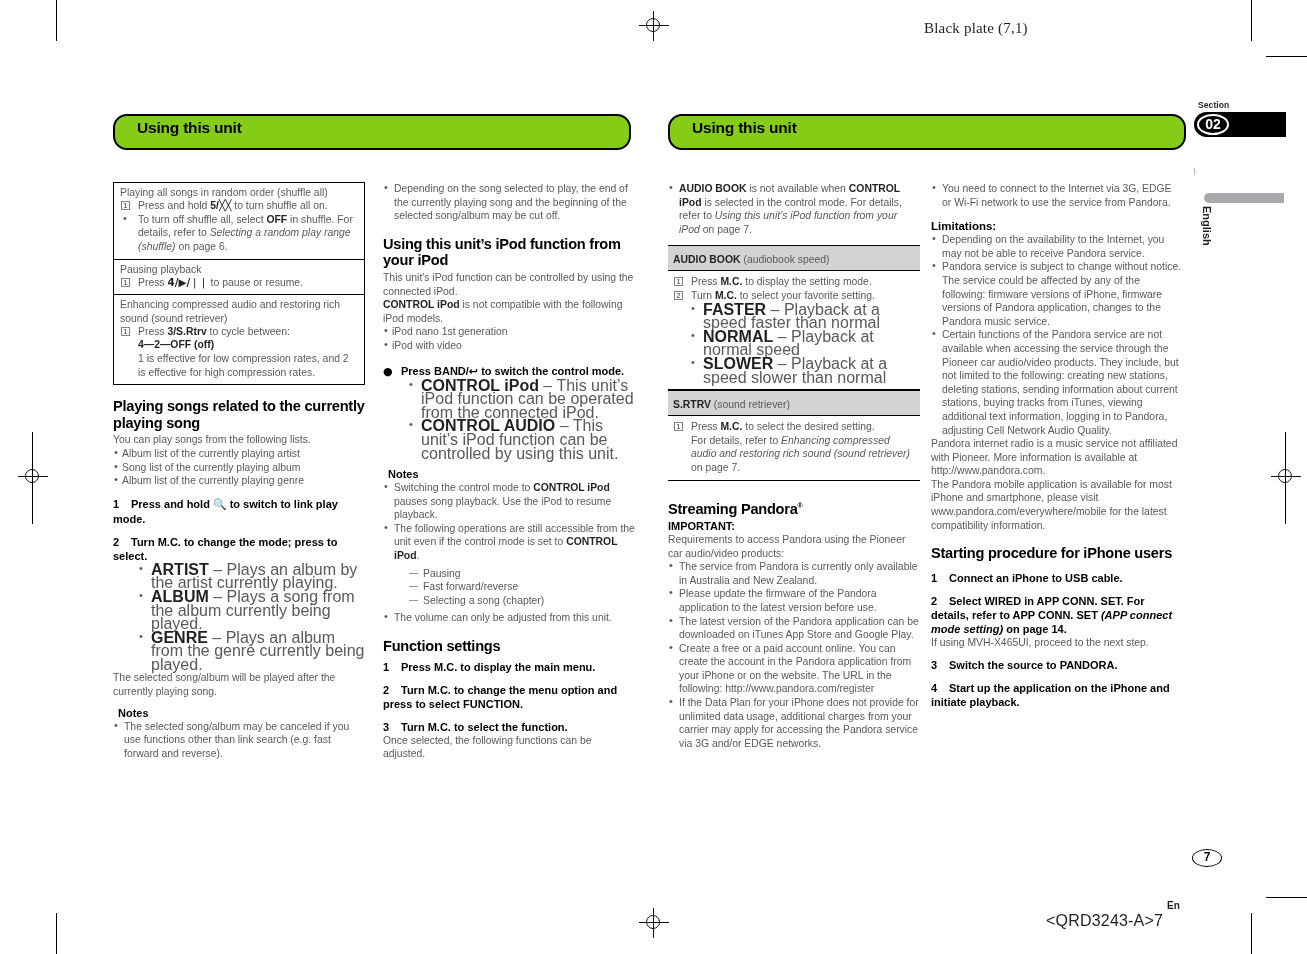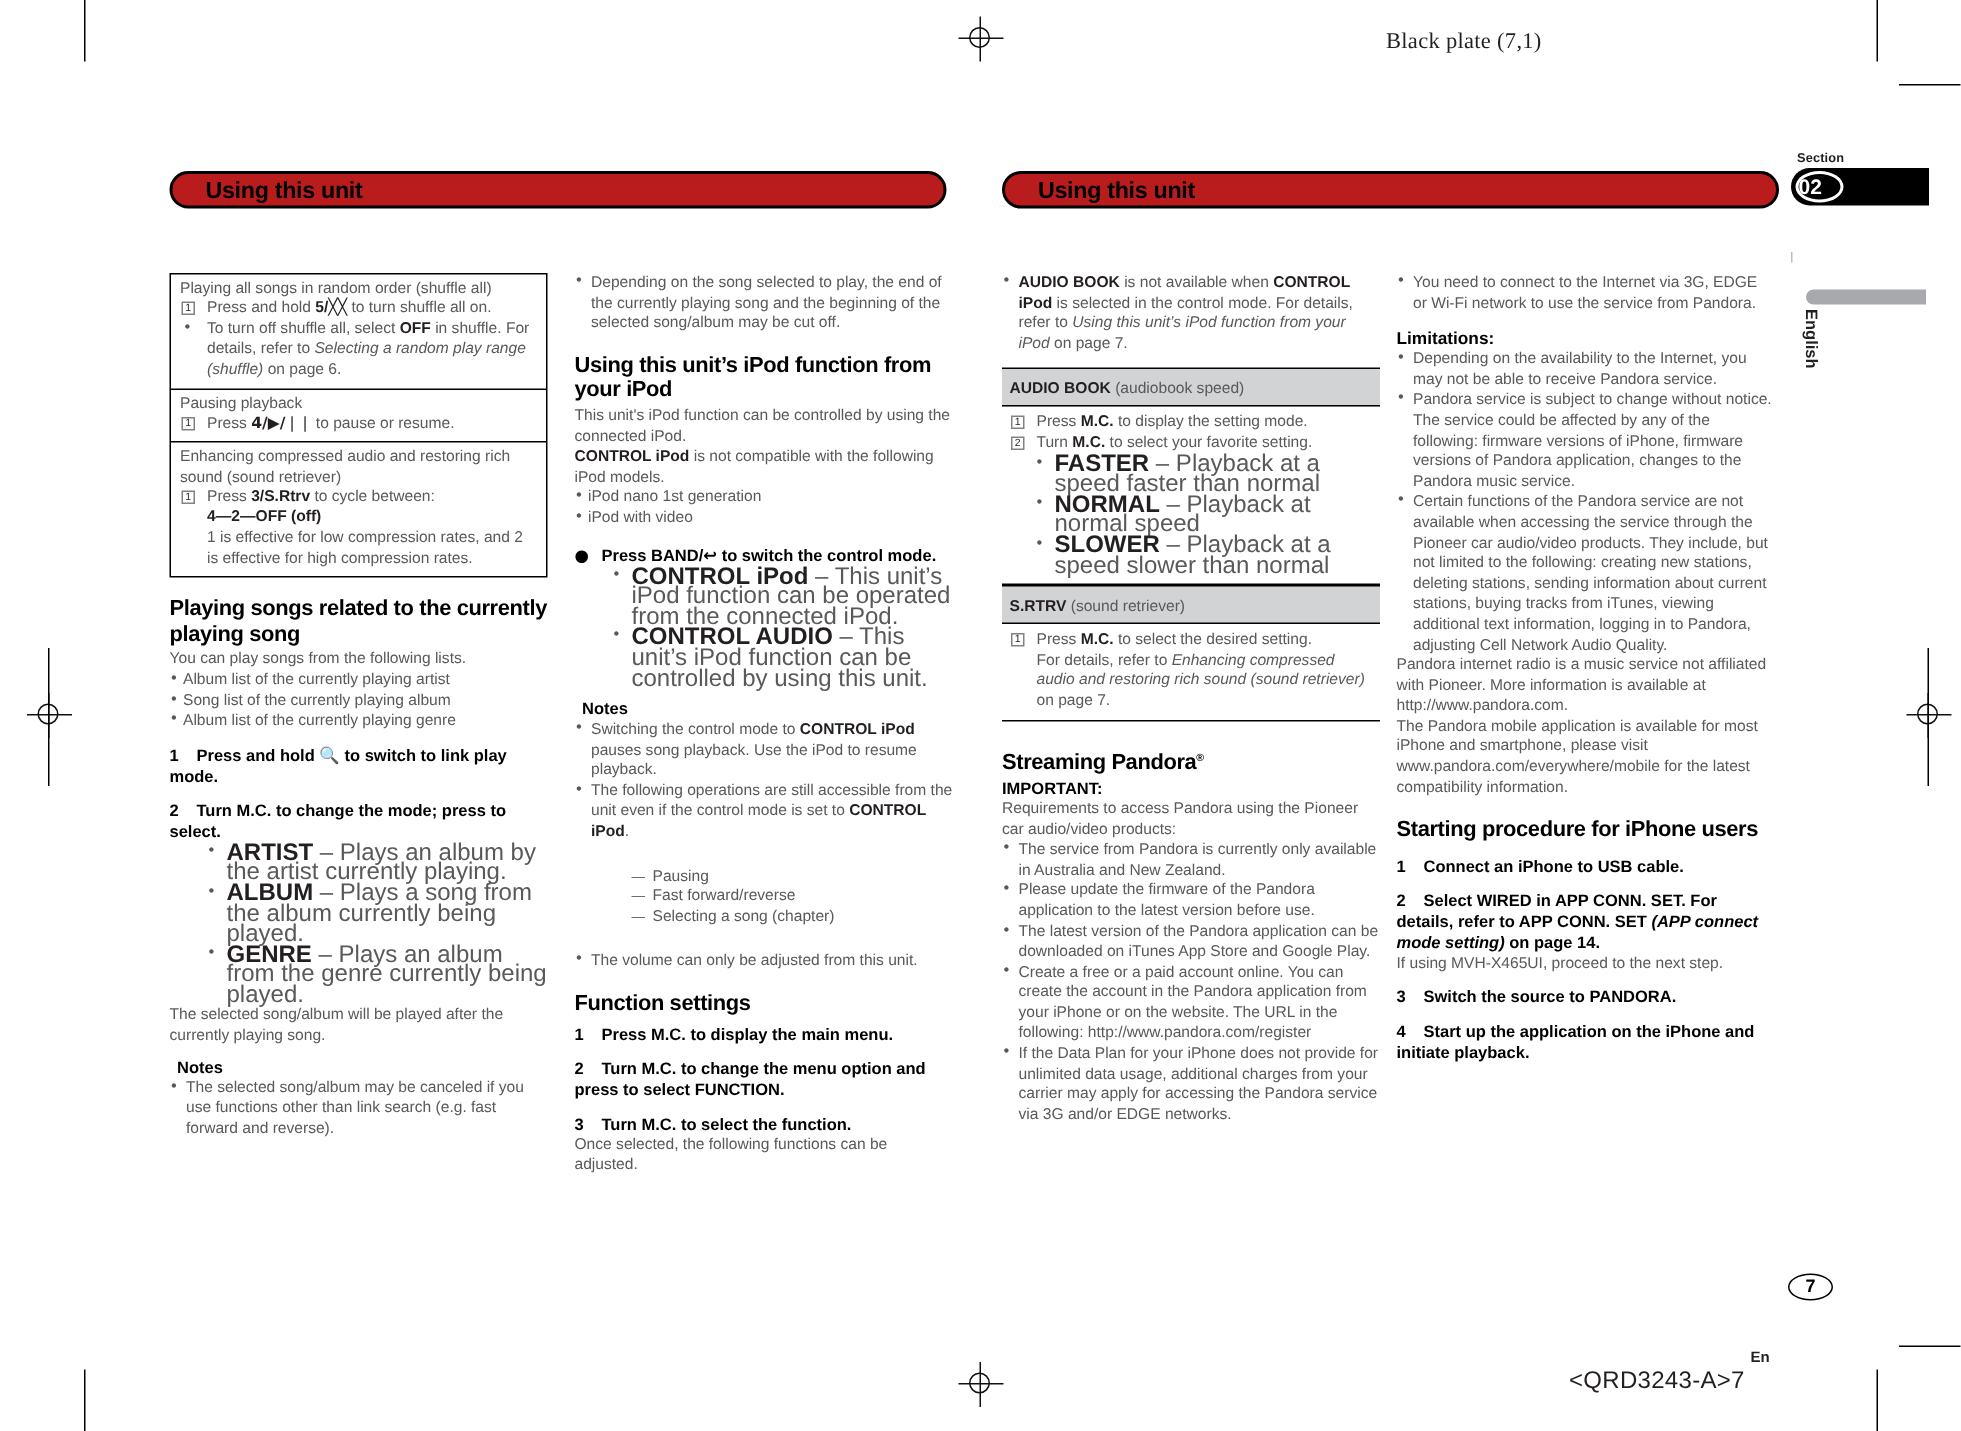--- a/index.html
+++ b/index.html
@@ -24,37 +24,37 @@
   
   .section-wrap{position:absolute;left:1194px;top:100px;width:100px;}
   .section-label{font-size:8.5px;font-weight:bold;color:#231f20;letter-spacing:.1px;margin-left:4px;}
   .section-bar{
     position:relative;margin-top:2px;width:92px;height:25px;background:#000;
     border-radius:13px 0 0 13px;
   }
   .section-num{
     position:absolute;left:3px;top:2px;width:32px;height:21px;border-radius:50%;
     background:#000;border:2px solid #fff;box-sizing:border-box;
-    color:#fff;font-size:14px;font-weight:bold;line-height:17px;text-align:left;
+    color:#fff;font-size:14px;font-weight:bold;line-height:17px;text-align:center;
   }
   .lang-bar{
     position:absolute;left:1204px;top:193px;width:80px;height:10px;background:#a7a9ac;
     border-radius:5px 0 0 5px;
   }
   .lang-text{
     position:absolute;left:1199px;top:206px;width:14px;
     font-size:11px;font-weight:bold;color:#231f20;
     writing-mode:vertical-rl;text-orientation:mixed;letter-spacing:0px;
   }
   .tick{position:absolute;left:1194px;top:168px;width:1px;height:7px;background:#bcbec0;}
 
   
   .pill{
-    position:absolute;height:25px;border:2.4px solid #000;border-radius:14px;
-    box-sizing:border-box;background:#b91c1c;
+    position:absolute;height:36px;border:2.4px solid #000;border-radius:14px;
+    box-sizing:border-box;background:#84cc16;
   }
   .pill span{
     display:block;padding:2px 0 0 22px;font-size:15.5px;font-weight:bold;
     color:#000;line-height:20px;letter-spacing:-.2px;
   }
   #head-left{left:113px;top:114px;width:518px;}
   #head-right{left:668px;top:114px;width:518px;}
 
   
   .col{position:absolute;width:252px;top:182px;}
@@ -91,21 +91,21 @@
   ul.bul>li b{color:#231f20;font-weight:bold;}
   ul.bul>li i{font-style:italic;}
 
   ul.sub{list-style:none;margin:0;padding:0 0 0 26px;}
   ul.sub>li{
     position:relative;padding-left:12px;font-size:16px;line-height:13.6px;color:#58595b;
   }
   ul.sub>li:before{content:"\2022";position:absolute;left:0;top:-1px;font-size:11px;color:#58595b;}
   ul.sub>li b{color:#231f20;font-weight:bold;}
 
-  ul.dash{list-style:none;margin:16px;padding:0 0 0 12px;}
+  ul.dash{list-style:none;margin:4px;padding:0 0 0 12px;}
   ul.dash>li{position:relative;padding-left:13px;font-size:10.4px;line-height:13.6px;color:#58595b;}
   ul.dash>li:before{content:"\2014";position:absolute;left:-1px;top:0;font-size:9px;color:#58595b;}
 
   
   .opbox{border:1.6px solid #000;box-sizing:border-box;}
   .oprow{padding:3px 6px 5px 6px;}
   .oprow + .oprow{border-top:1.6px solid #000;}
   .optitle{font-size:10.4px;line-height:13.2px;color:#58595b;margin:0 0 0 0;}
   .opline{
     position:relative;font-size:10.4px;line-height:13.6px;color:#58595b;

